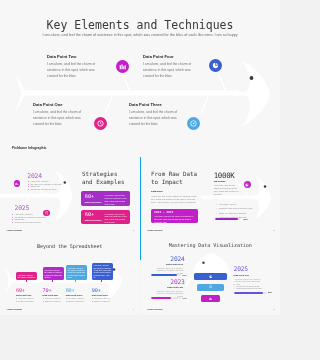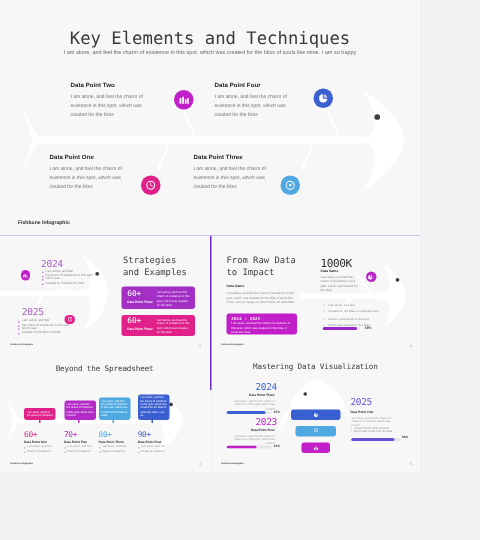--- a/index.html
+++ b/index.html
@@ -1,18 +1,18 @@
 <!DOCTYPE html>
 <html><head>
 <meta charset="utf-8">
 <style>
 *{margin:0;padding:0;box-sizing:border-box}
 html,body{width:280px;height:360px;overflow:hidden;background:#f2f2f2;
  font-family:"Liberation Sans",sans-serif;}
-.page{position:relative;width:280px;height:260px;background:#6d28d9;}
+.page{position:relative;width:280px;height:260px;background:#0ea5e9;}
 
 
 .hero{position:absolute;left:0;top:0;width:280px;height:157px;background:#f7f7f8;overflow:hidden;}
 .hero-title{position:absolute;left:0;top:18px;width:280px;text-align:center;
  font-family:"DejaVu Sans Mono",monospace;font-size:11.5px;font-weight:400;color:#3a3a3a;letter-spacing:0px;}
 .hero-sub{position:absolute;left:20px;top:32.6px;width:240px;text-align:center;
  font-size:3.68px;color:#6b6b6b;line-height:1.3;white-space:nowrap;}
 .hero-label{position:absolute;left:12px;top:146px;font-size:3.4px;font-weight:700;color:#2d2d2d;}
 .fbsvg{position:absolute;left:0;top:0;}
 

